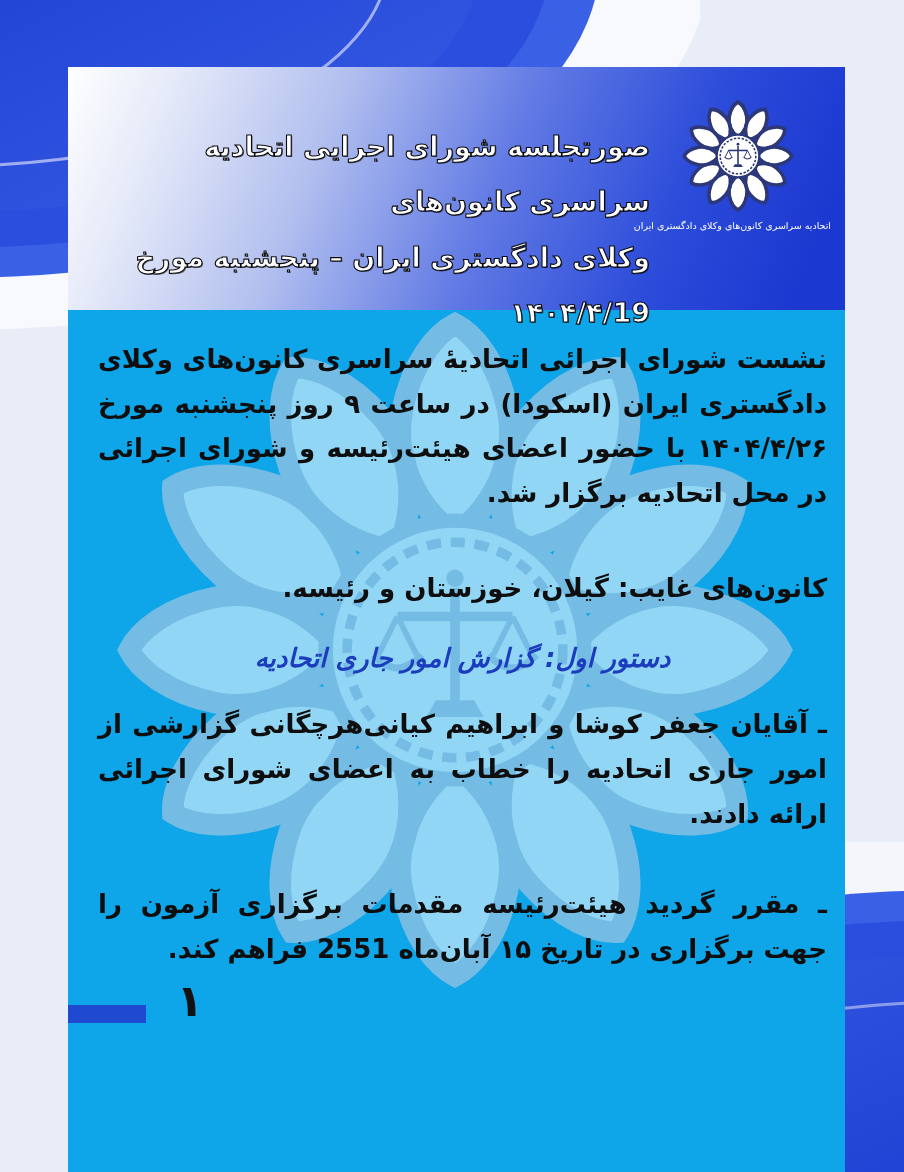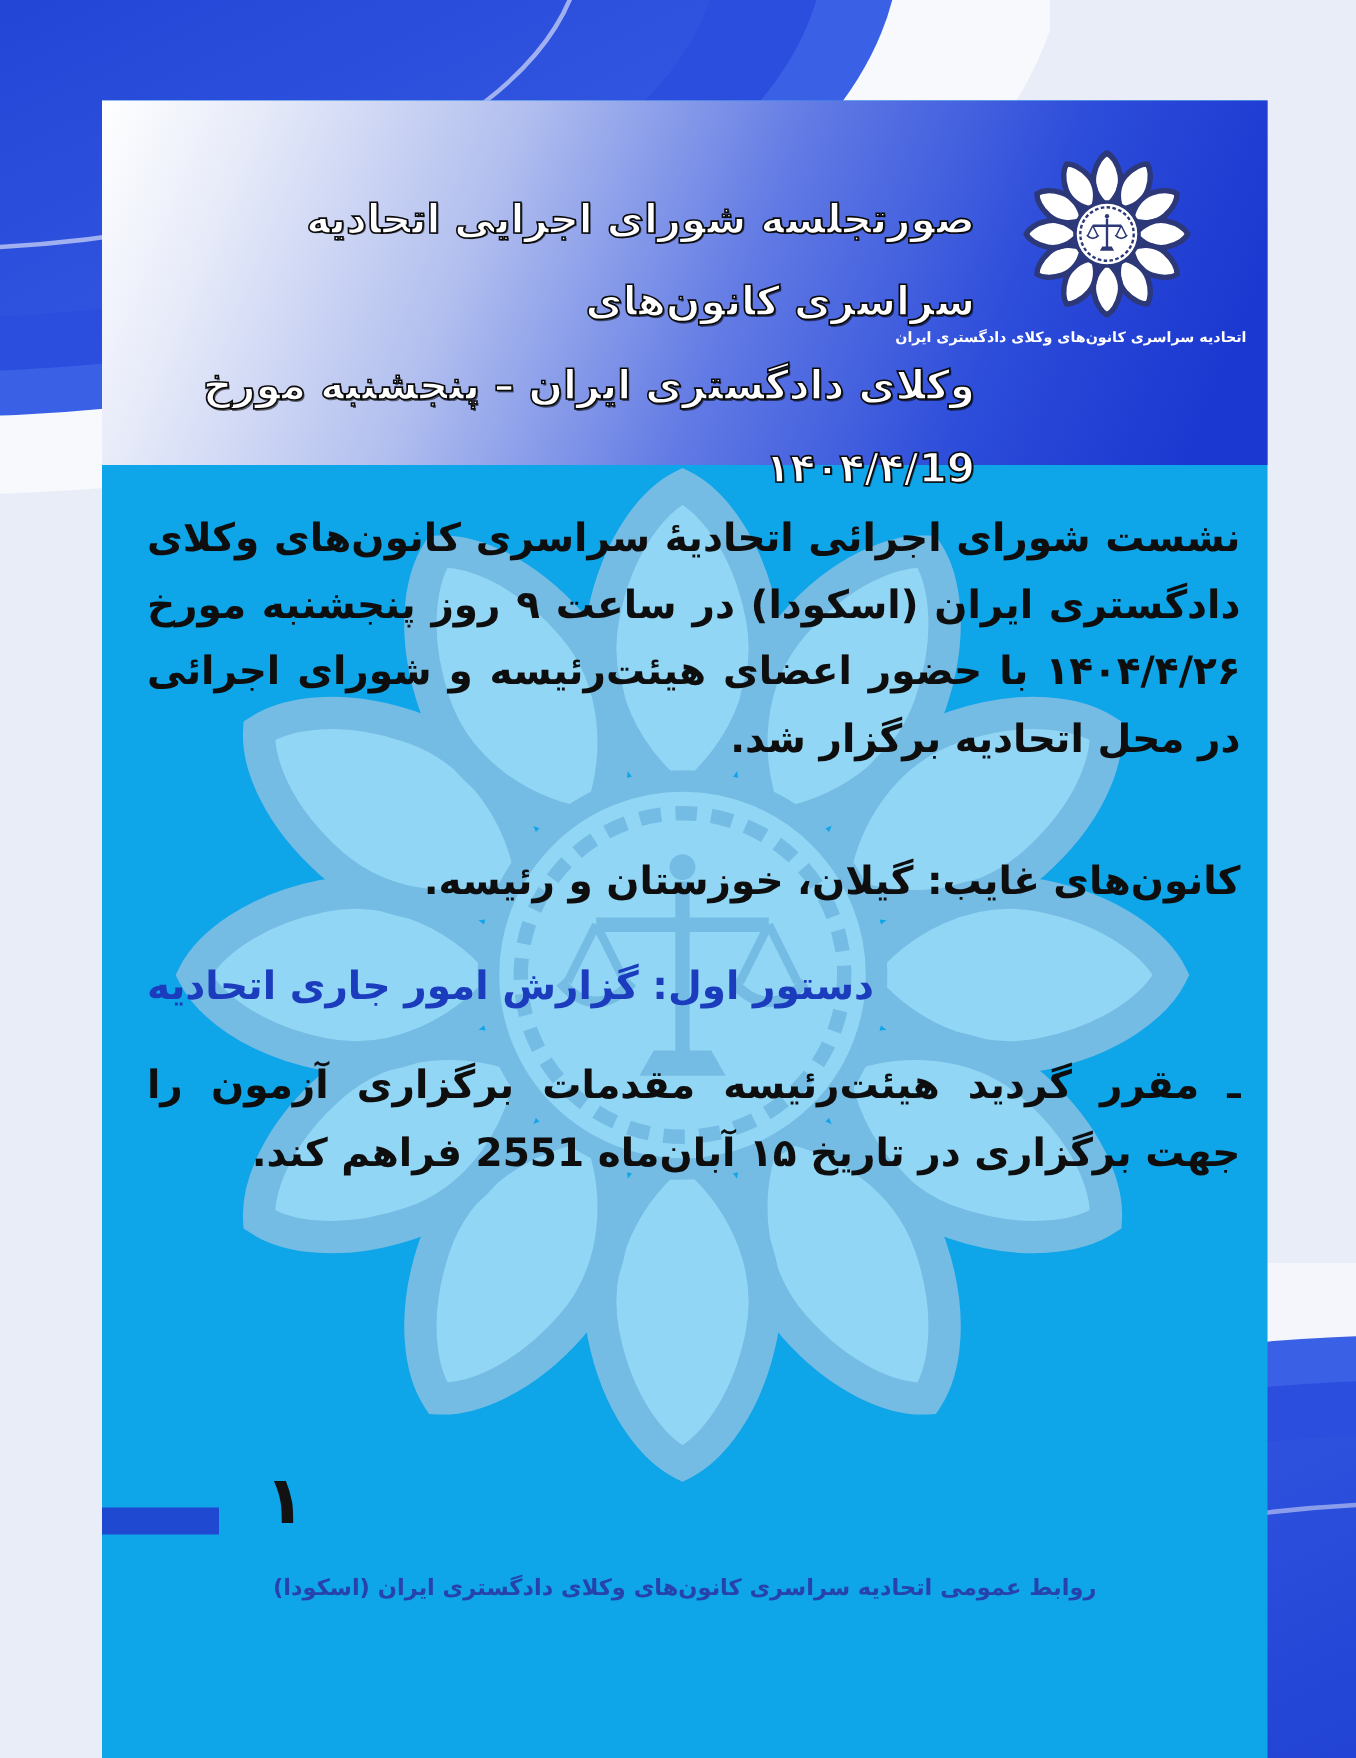--- a/index.html
+++ b/index.html
@@ -55,21 +55,21 @@
     position: absolute;
     top: 32px; right: 14px;
     width: 186px;
     text-align: center;
     color: #2c3878;
   }
   .band-logo svg.rosette { width: 114px; height: 114px; display: block; margin: 0 auto; }
   .logo-caption {
     margin-top: 7px;
     font-size: 9.5px;
-    font-weight: bold;
+    font-weight: normal;
     color: #ffffff;
     direction: rtl;
     white-space: nowrap;
   }
   
   .watermark {
     position: absolute;
     top: 238px; left: 42px;
     width: 690px; height: 690px;
     color: #c9cfe1;
@@ -88,21 +88,22 @@
     font-size: 26px;
     font-weight: bold;
     line-height: 1.72;
   }
   .body-text {
     color: #0e0e0e;
     text-align: justify;
   }
   .heading-blue {
     color: #1c3cbe;
-    text-align: left;
+    text-align: center;
+    font-style: italic;
   }
   .mb-open   { margin-bottom: 50px !important; }
   .mb-absent { margin-bottom: 25px !important; }
   .mb-h1     { margin-bottom: 22px !important; }
   .mb-p2     { margin-bottom: 46px !important; }
   .mb-h2     { margin-bottom: 20px !important; }
   
   .footer-bar {
     position: absolute;
     left: 0; top: 938px;
@@ -223,23 +224,23 @@
       </div>
     </div>
 
     <div class="content">
       <p class="body-text mb-open">نشست شورای اجرائی اتحادیهٔ سراسری کانون‌های وکلای دادگستری ایران (اسکودا) در ساعت ۹ روز پنجشنبه مورخ ۱۴۰۴/۴/۲۶ با حضور اعضای هیئت‌رئیسه و شورای اجرائی در محل اتحادیه برگزار شد.</p>
 
       <p class="body-text mb-absent">کانون‌های غایب: گیلان، خوزستان و رئیسه.</p>
 
       <h2 class="heading-blue mb-h1">دستور اول: گزارش امور جاری اتحادیه</h2>
 
+      <p class="body-text mb-p2">ـ آقایان جعفر کوشا و ابراهیم کیانی‌هرچگانی گزارشی از امور جاری اتحادیه را خطاب به اعضای شورای اجرائی ارائه دادند.</p>
 
 
       <p class="body-text">ـ مقرر گردید هیئت‌رئیسه مقدمات برگزاری آزمون را جهت برگزاری در تاریخ ۱۵ آبان‌ماه 2551 فراهم کند.</p>
     </div>
 
     <div class="footer-bar"></div>
     <div class="page-num">۱</div>
-    <div class="credit">روابط عمومی اتحادیه سراسری کانون‌های وکلای دادگستری ایران (اسکودا)</div>
 
   </div>
 </div>
 
 </body></html>

